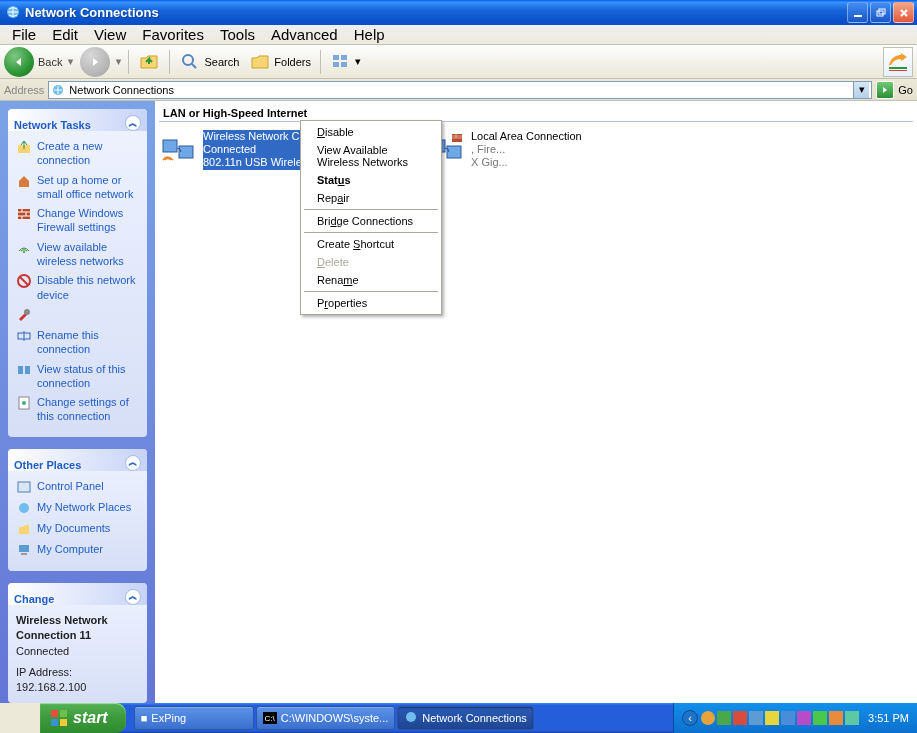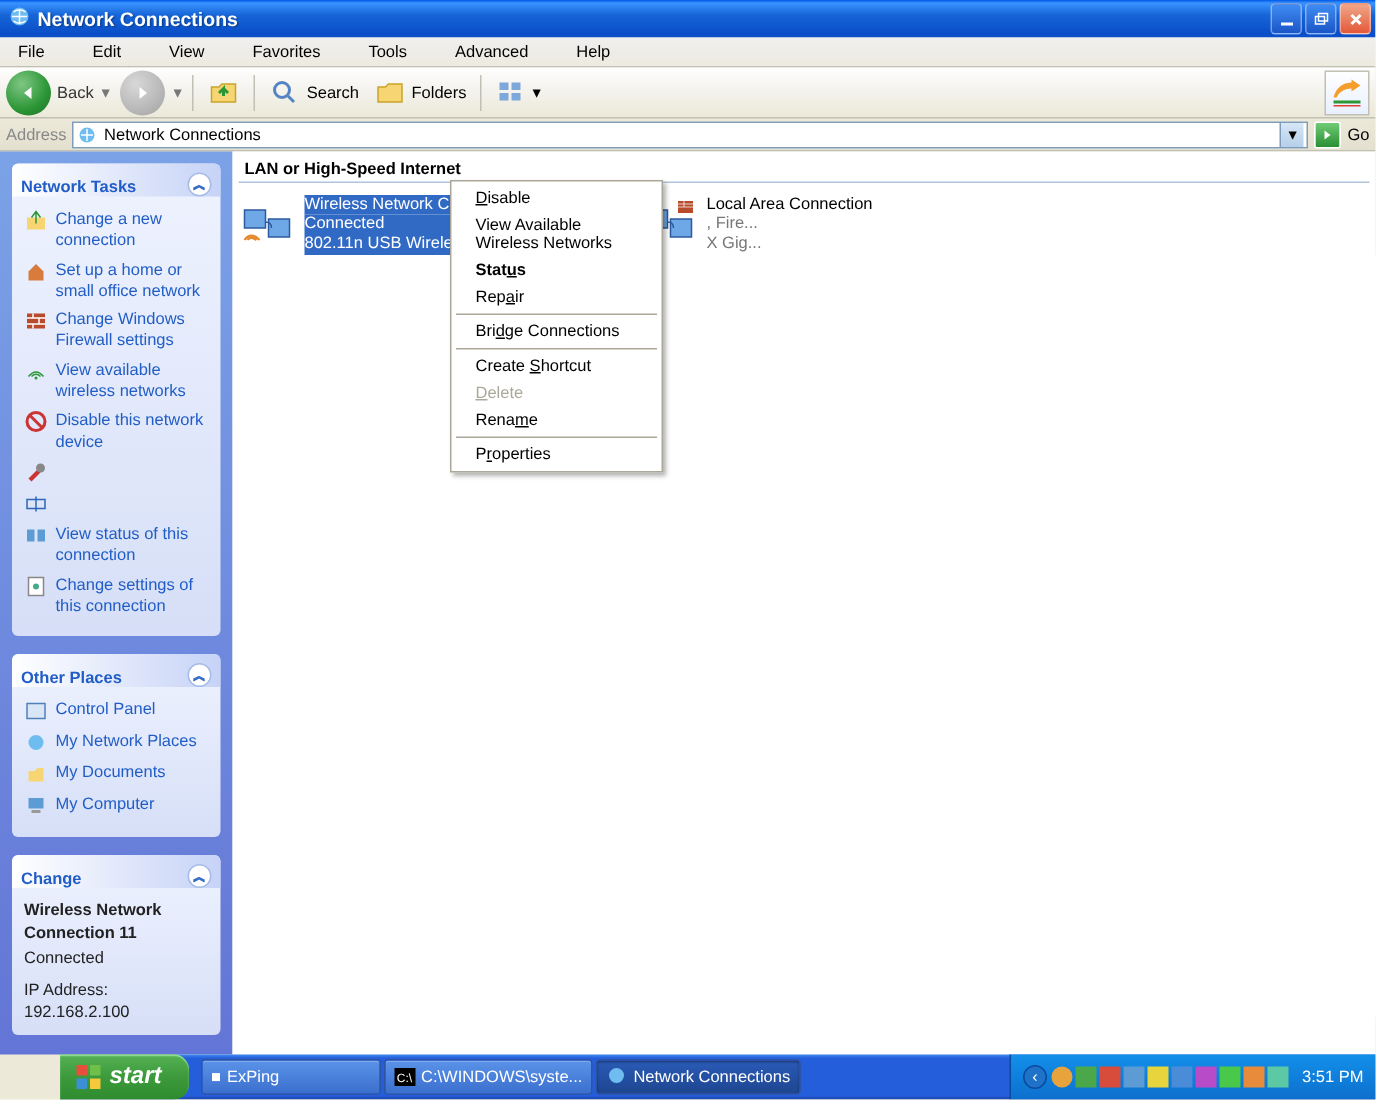--- a/index.html
+++ b/index.html
@@ -6,21 +6,21 @@
 body { font-family: Tahoma, sans-serif; font-size: 11px; width: 917px; height: 733px; overflow: hidden; background: #ECE9D8; position: relative; }
 
 .title-bar { height: 25px; background: linear-gradient(to bottom, #0058E6 0%, #3A93FF 8%, #1665D8 40%, #0A4FC8 88%, #0A4FC8 100%); display: flex; align-items: center; color: #fff; padding: 0 3px 0 5px; }
 .title-bar .title-icon { width: 16px; height: 16px; margin-right: 4px; }
 .title-text { font-weight: bold; font-size: 13px; flex: 1; text-shadow: 1px 1px 1px rgba(0,0,0,0.3); }
 .winbtns { display: flex; gap: 2px; }
 .winbtn { width: 21px; height: 21px; border-radius: 3px; border: 1px solid #fff6; display: flex; align-items: center; justify-content: center; color: #fff; font-weight: bold; font-size: 12px; }
 .winbtn.min, .winbtn.max { background: linear-gradient(to bottom, #3F8CF3, #1B56C7); }
 .winbtn.close { background: linear-gradient(to bottom, #F1A689, #E35839); }
 
-.menu-bar { height: 20px; background: linear-gradient(to bottom, #EFEFEF 0%, #EDEAE0 100%); border-bottom: 1px solid #C0C0B4; display: flex; align-items: center; padding: 0 4px; font-size: 11px; gap: 16px; }
+.menu-bar { height: 20px; background: linear-gradient(to bottom, #EFEFEF 0%, #EDEAE0 100%); border-bottom: 1px solid #C0C0B4; display: flex; align-items: center; padding: 0 4px; font-size: 15px; gap: 0; }
 .menu-item { padding: 2px 8px; cursor: default; }
 
 .toolbar { height: 34px; background: linear-gradient(to bottom, #FEFEFE 0%, #F3F2EC 50%, #ECE9D8 100%); border-bottom: 1px solid #C0C0B4; display: flex; align-items: center; padding: 0 4px; position: relative;}
 .nav-btn { width: 30px; height: 30px; border-radius: 50%; margin-right: 2px; display: flex; align-items: center; justify-content: center; }
 .nav-back { background: radial-gradient(circle at 35% 30%, #7FC784, #2C9636 60%, #1E6F26); color: #fff; }
 .nav-fwd { background: radial-gradient(circle at 35% 30%, #D8D8D8, #B8B8B8 60%, #A0A0A0); color: #fff; }
 .nav-drop { width: 12px; display: flex; align-items: center; justify-content: center; color: #777; }
 .tb-sep { width: 1px; height: 24px; background: #C0C0B4; margin: 0 4px; }
 .tb-btn { display: flex; align-items: center; padding: 2px 5px; gap: 3px; cursor: default; }
 .tb-icon { width: 22px; height: 22px; display: flex; align-items:center; justify-content:center;}
@@ -201,21 +201,21 @@
       <div class="panel-hdr">
         <span>Network Tasks</span>
         <span class="chev">︽</span>
       </div>
       <div class="panel-body">
         <div class="task-link">
             <span class="task-icon"><svg width="16" height="16">
                 <rect x="2" y="6" width="12" height="8" fill="#F8D573"></rect>
                 <path d="M8 2 L8 10 M5 6 L8 2 L11 6" stroke="#2C9636" fill="none"></path>
               </svg></span>
-            <span>Change a new connection</span>
+            <span>Create a new connection</span>
           </div>
         <div class="task-link">
             <span class="task-icon"><svg width="16" height="16">
                 <path d="M3 8 L8 3 L13 8 L13 14 L3 14 Z" fill="#D77C3C"></path>
               </svg></span>
             <span>Set up a home or small office network</span>
           </div>
         <div class="task-link">
             <span class="task-icon"><svg width="16" height="16">
                 <rect x="2" y="3" width="12" height="10" fill="#B84B2C"></rect>
@@ -241,20 +241,21 @@
             <span class="task-icon"><svg width="16" height="16">
                 <path d="M3 12 L9 6 L11 8 L5 14 Z" fill="#C33"></path>
                 <circle cx="11" cy="5" r="3" fill="#888"></circle>
               </svg></span>
           </div>
         <div class="task-link">
             <span class="task-icon"><svg width="16" height="16">
                 <rect x="2" y="5" width="12" height="6" fill="none" stroke="#2C66B8"></rect>
                 <path d="M8 3 V13" stroke="#2C66B8"></path>
               </svg></span>
+            <span>Rename this connection</span>
           </div>
         <div class="task-link">
             <span class="task-icon"><svg width="16" height="16">
                 <rect x="2" y="4" width="5" height="8" fill="#5D9BD4"></rect>
                 <rect x="9" y="4" width="5" height="8" fill="#5D9BD4"></rect>
               </svg></span>
             <span>View status of this connection</span>
           </div>
         <div class="task-link">
             <span class="task-icon"><svg width="16" height="16">

